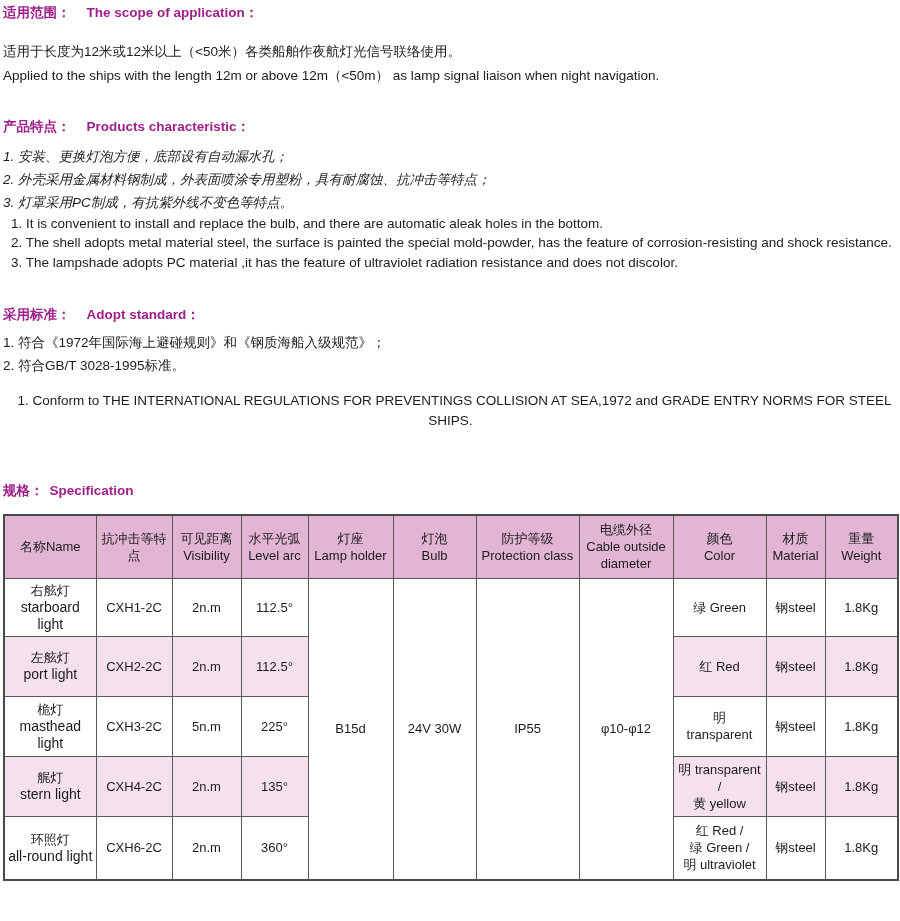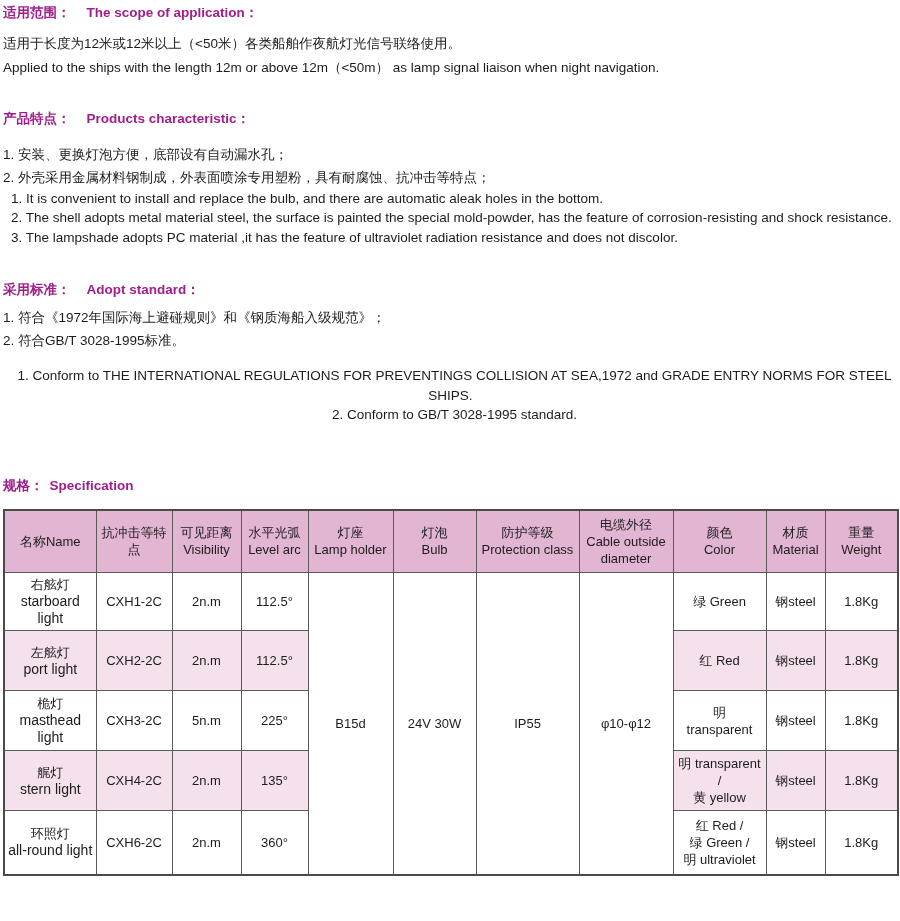--- a/index.html
+++ b/index.html
@@ -12,25 +12,25 @@
   }
   .page { width: 900px; height: 664px; padding: 4px 2px 0 3px; background: #fff; }
 
   
   .sec-heading { font-size: 13.5px; font-weight: bold; color: #a01e8c; line-height: 17px; }
   .sec-heading .heading-en { margin-left: 16px; }
 
   
   .zh-line { font-size: 13.5px; line-height: 23px; }
   .en-line { font-size: 13.5px; line-height: 19.5px; }
-  .scope-zh { margin-top: 11px; }
+  .scope-zh { margin-top: 19px; }
   .scope-en { margin-top: 3px; }
 
   .sec-products { margin-top: 32px; }
-  .products-zh { margin-top: 16px; }
+  .products-zh { margin-top: 10px; font-style: italic; }
   .en-block p { text-indent: 8px; }
   .sec-standard { margin-top: 34px; }
   .standard-zh { margin-top: 8px; line-height: 22px; }
   .standard-en { margin-top: 14px; text-align: center; }
   .sec-spec { margin-top: 52px; }
 
   
   table.spec {
     margin-top: 15px;
     border-collapse: collapse;
@@ -70,39 +70,39 @@
     <p class="en-line scope-en">Applied to the ships with the length 12m or above 12m（&lt;50m） as lamp signal liaison when night navigation.</p>
   </div>
 
   <div class="sec-products">
     <div class="sec-heading">
       <span>产品特点：</span><span class="heading-en">Products characteristic：</span>
     </div>
     <div class="products-zh">
       <p class="zh-line">1. 安装、更换灯泡方便，底部设有自动漏水孔；</p>
       <p class="zh-line">2. 外壳采用金属材料钢制成，外表面喷涂专用塑粉，具有耐腐蚀、抗冲击等特点；</p>
+      <p class="zh-line">3. 灯罩采用PC制成，有抗紫外线不变色等特点。</p>
     </div>
     <div class="en-block">
       <p class="en-line">1.  It is convenient to install and replace the bulb, and there are automatic aleak holes in the bottom.</p>
       <p class="en-line">2.  The shell adopts metal material steel, the surface is painted the special mold-powder, has the feature of corrosion-resisting and shock resistance.</p>
       <p class="en-line">3.  The lampshade adopts PC material ,it has the feature of ultraviolet radiation resistance and does not discolor.</p>
     </div>
   </div>
 
   <div class="sec-standard">
     <div class="sec-heading">
       <span>采用标准：</span><span class="heading-en">Adopt standard：</span>
     </div>
     <div class="standard-zh">
       <p class="zh-line">1. 符合《1972年国际海上避碰规则》和《钢质海船入级规范》；</p>
       <p class="zh-line">2. 符合GB/T 3028-1995标准。</p>
     </div>
     <div class="en-block standard-en">
       <p class="en-line">1.  Conform to THE INTERNATIONAL REGULATIONS FOR PREVENTINGS COLLISION AT SEA,1972 and GRADE ENTRY NORMS FOR STEEL SHIPS.</p>
-      <p class="en-line">2.  Conform to GB/T 3028-1995 standard.</p>
     </div>
   </div>
 
   <div class="sec-spec">
     <div class="sec-heading">
       <span>规格：</span><span class="heading-en" style="margin-left:6px">Specification</span>
     </div>
 
     <table class="spec">
       <colgroup>

